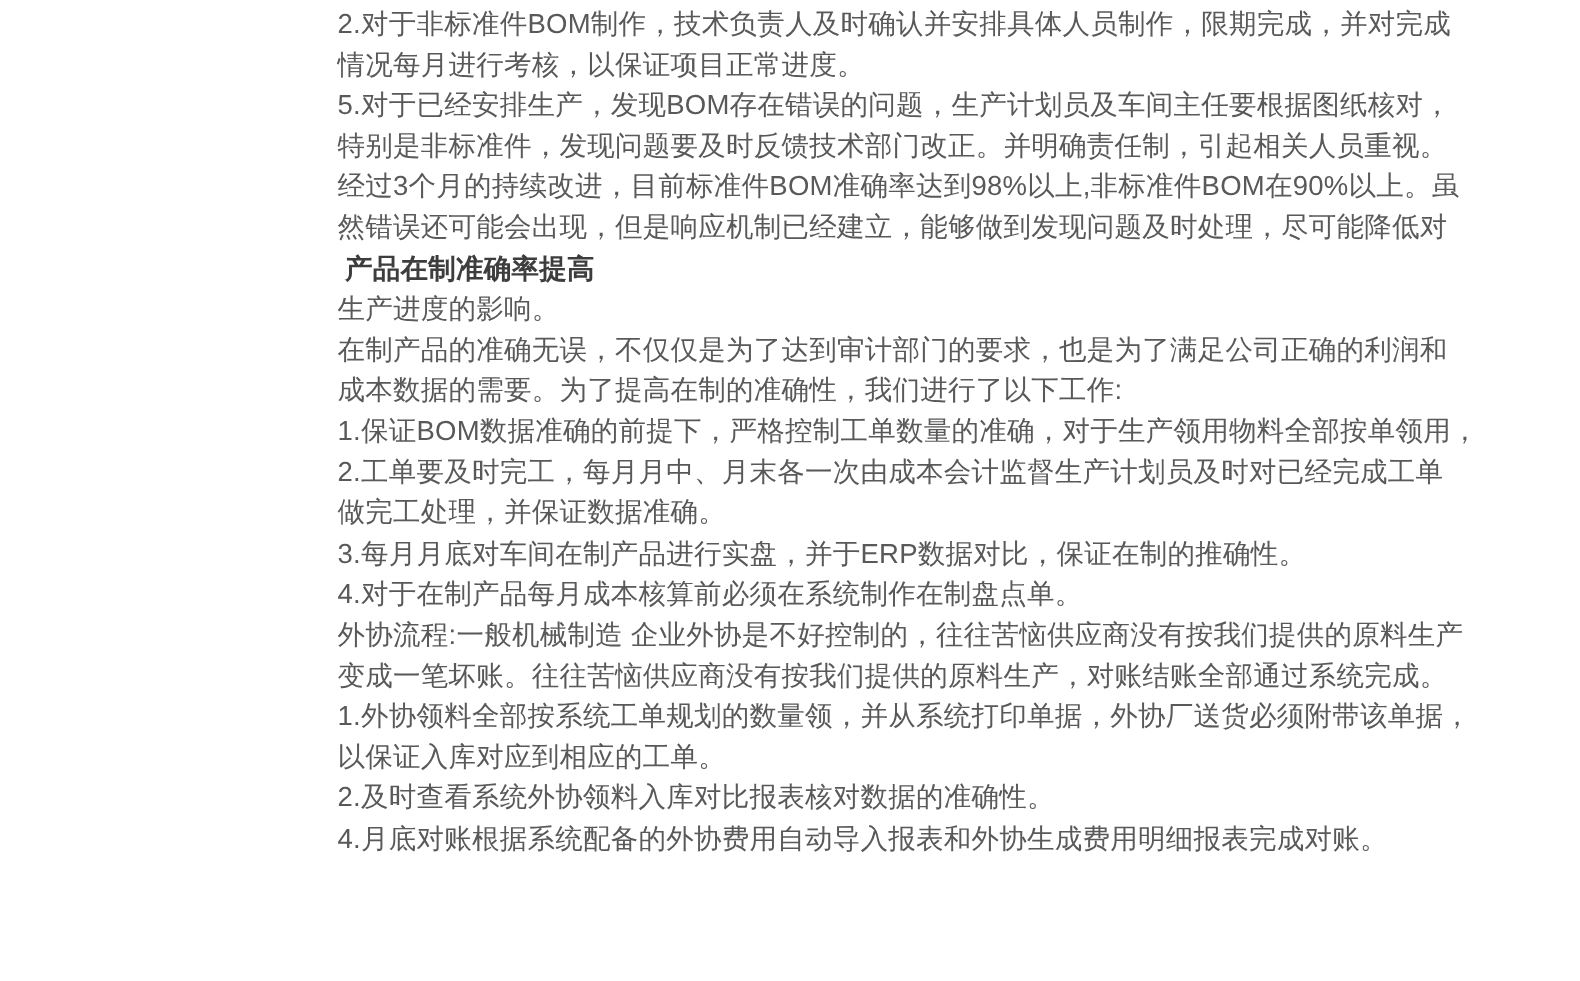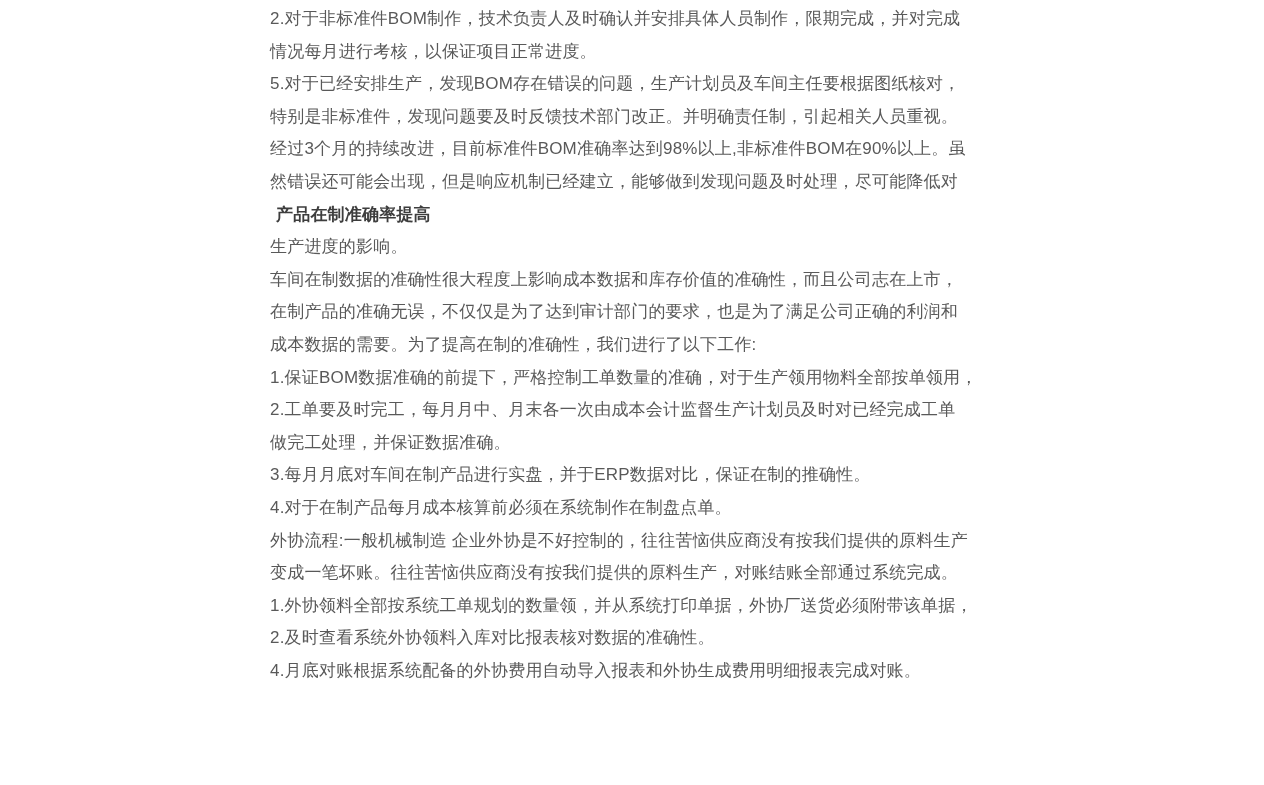--- a/index.html
+++ b/index.html
@@ -10,21 +10,21 @@
     overflow: hidden;
     font-family: "Liberation Sans", sans-serif;
   }
   .article {
     position: absolute;
     left: 270px;
     top: 3px;
     width: 960px;
   }
   .line {
-    font-size: 17px;
+    font-size: 22px;
     line-height: 32.6px;
     height: 32.6px;
     color: #595959;
     white-space: nowrap;
     letter-spacing: 0.2px;
   }
   .line.bold {
     font-weight: 700;
     color: #3d3d3d;
     padding-left: 6px;
@@ -35,26 +35,26 @@
 
 <div class="article">
     <div class="line">2.对于非标准件BOM制作，技术负责人及时确认并安排具体人员制作，限期完成，并对完成</div>
     <div class="line">情况每月进行考核，以保证项目正常进度。</div>
     <div class="line">5.对于已经安排生产，发现BOM存在错误的问题，生产计划员及车间主任要根据图纸核对，</div>
     <div class="line">特别是非标准件，发现问题要及时反馈技术部门改正。并明确责任制，引起相关人员重视。</div>
     <div class="line">经过3个月的持续改进，目前标准件BOM准确率达到98%以上,非标准件BOM在90%以上。虽</div>
     <div class="line">然错误还可能会出现，但是响应机制已经建立，能够做到发现问题及时处理，尽可能降低对</div>
     <div class="line bold">产品在制准确率提高</div>
     <div class="line">生产进度的影响。</div>
-    <div class="line">车间在制数据的准确性很大程度上影响成本数据和库存价值的准确性，而且公司志在上市，</div>
     <div class="line">在制产品的准确无误，不仅仅是为了达到审计部门的要求，也是为了满足公司正确的利润和</div>
     <div class="line">成本数据的需要。为了提高在制的准确性，我们进行了以下工作:</div>
     <div class="line">1.保证BOM数据准确的前提下，严格控制工单数量的准确，对于生产领用物料全部按单领用，</div>
     <div class="line">2.工单要及时完工，每月月中、月末各一次由成本会计监督生产计划员及时对已经完成工单</div>
     <div class="line">做完工处理，并保证数据准确。</div>
     <div class="line">3.每月月底对车间在制产品进行实盘，并于ERP数据对比，保证在制的推确性。</div>
     <div class="line">4.对于在制产品每月成本核算前必须在系统制作在制盘点单。</div>
     <div class="line">外协流程:一般机械制造 企业外协是不好控制的，往往苦恼供应商没有按我们提供的原料生产</div>
     <div class="line">变成一笔坏账。往往苦恼供应商没有按我们提供的原料生产，对账结账全部通过系统完成。</div>
     <div class="line">1.外协领料全部按系统工单规划的数量领，并从系统打印单据，外协厂送货必须附带该单据，</div>
+    <div class="line">以保证入库对应到相应的工单。</div>
     <div class="line">2.及时查看系统外协领料入库对比报表核对数据的准确性。</div>
     <div class="line">4.月底对账根据系统配备的外协费用自动导入报表和外协生成费用明细报表完成对账。</div>
   </div>
 
 </body></html>

